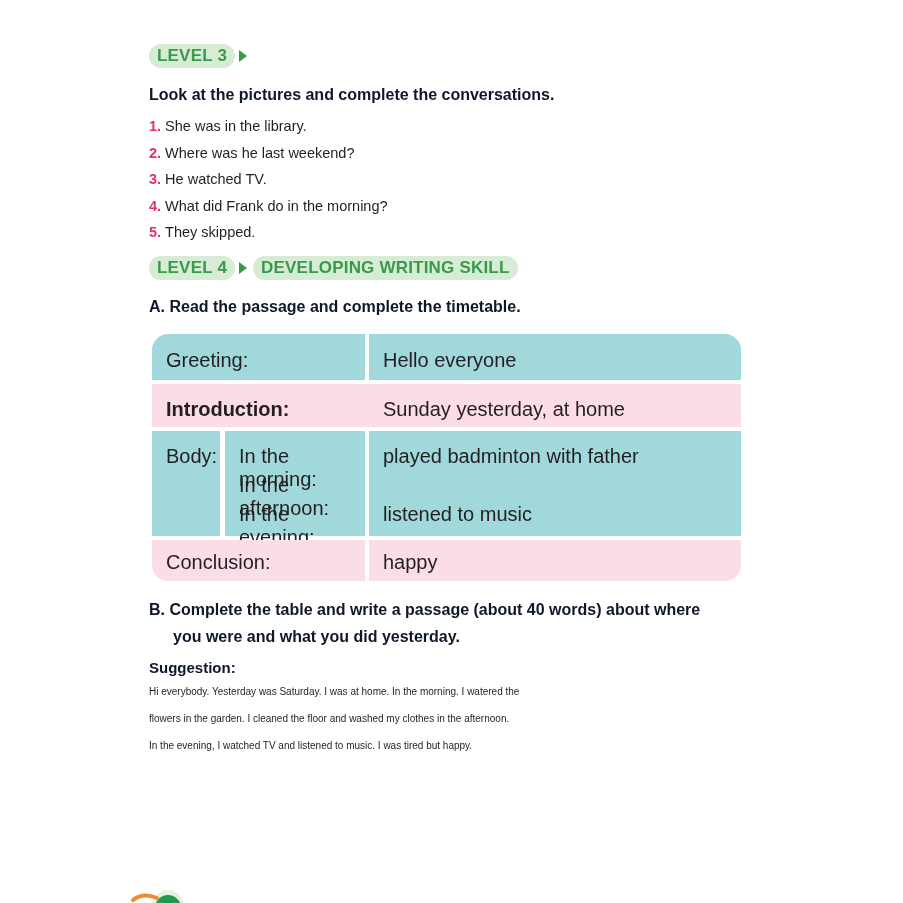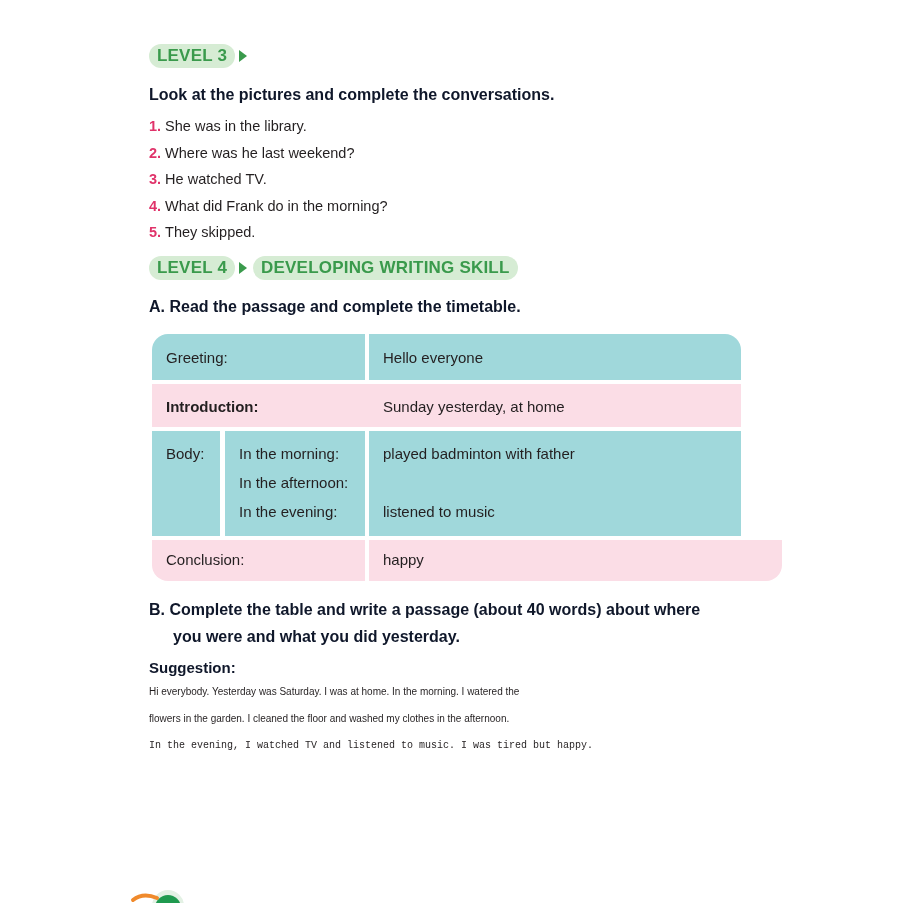--- a/index.html
+++ b/index.html
@@ -6,21 +6,21 @@
     body { width: 903px; height: 903px; position: relative; overflow: hidden;
       font-family: "Liberation Sans", sans-serif; color: #231f20; }
     .level-row { position: absolute; left: 149px; display: flex; align-items: center; height: 24px; }
     .pill { background: #d6ecd4; color: #3a9a4c; font-weight: bold; font-size: 17px;
       border-radius: 12px; height: 24px; line-height: 24px; padding: 0 8px; letter-spacing: 0.2px; }
     .arrow { width: 0; height: 0; border-top: 6px solid transparent; border-bottom: 6px solid transparent;
       border-left: 8px solid #3a9a4c; margin: 0 6px 0 4px; }
     .instr { position: absolute; left: 149px; font-weight: bold; font-size: 16px; color: #0f172a; }
     .list-item { position: absolute; left: 149px; font-size: 14.5px; }
     .num { color: #e0336a; font-weight: bold; margin-right: 4px; }
-    .cell { position: absolute; font-size: 15px; color: #231f20; box-sizing: border-box; }
+    .cell { position: absolute; font-size: 20px; color: #231f20; box-sizing: border-box; }
     .teal { background: #a0d8db; }
     .pink { background: #fbdde6; }
     .cell-text { position: absolute; left: 14px; }
     .body-line { position: absolute; left: 14px; }
     .para { position: absolute; left: 149px; width: 600px; font-size: 10px; }
     .logo { position: absolute; }
   </style>
 </head>
 <body>
 
@@ -80,31 +80,31 @@
     <span class="body-line" style="top:72px;">In the evening:</span>
   </div>
   <div class="cell teal" style="left:369px; top:431px; width:372px; height:105px;">
     <span class="body-line" style="top:14px;">played badminton with father</span>
     <span class="body-line" style="top:72px;">listened to music</span>
   </div>
 
   <div class="cell pink" style="left:152px; top:540px; width:213px; height:41px; border-bottom-left-radius:16px;">
     <span class="cell-text" style="top:11px;">Conclusion:</span>
   </div>
-  <div class="cell pink" style="left:369px; top:540px; width:413px; height:41px; border-bottom-right-radius:16px;">
+  <div class="cell pink" style="left:369px; top:540px; width:372px; height:41px; border-bottom-right-radius:16px;">
     <span class="cell-text" style="top:11px;">happy</span>
   </div>
 </div>
 
 <div class="instr" style="top:601px; font-size:16px;">B. Complete the table and write a passage (about 40 words) about where</div>
 <div class="instr" style="top:628px; left:173px; font-size:16px;">you were and what you did yesterday.</div>
 
 <div class="instr" style="top:659px; font-size:15px;">Suggestion:</div>
 
 <div class="para" style="top:686px;">Hi everybody. Yesterday was Saturday. I was at home. In the morning. I watered the</div>
 <div class="para" style="top:713px;">flowers in the garden. I cleaned the floor and washed my clothes in the afternoon.</div>
-<div class="para" style="top:740px;font-family:Liberation Mono, monospace;">In the evening, I watched TV and listened to music. I was tired but happy.</div>
+<div class="para" style="top:740px;">In the evening, I watched TV and listened to music. I was tired but happy.</div>
 
 <svg class="logo" style="left:125px; top:884px;" width="70" height="19" viewBox="0 0 70 19">
   <circle cx="43" cy="22" r="16" fill="#e3f1e4"></circle>
   <circle cx="43" cy="24" r="13" fill="#1f9a4f"></circle>
   <path d="M8 16 Q 18 8 32 14" stroke="#f08a2c" stroke-width="4" fill="none" stroke-linecap="round"></path>
 </svg>
 
 </body></html>

